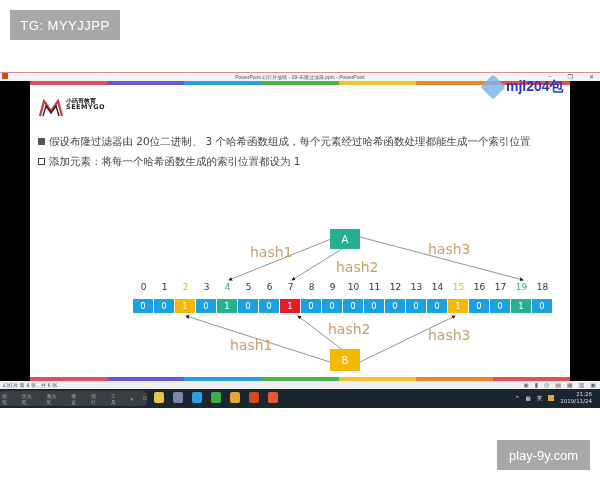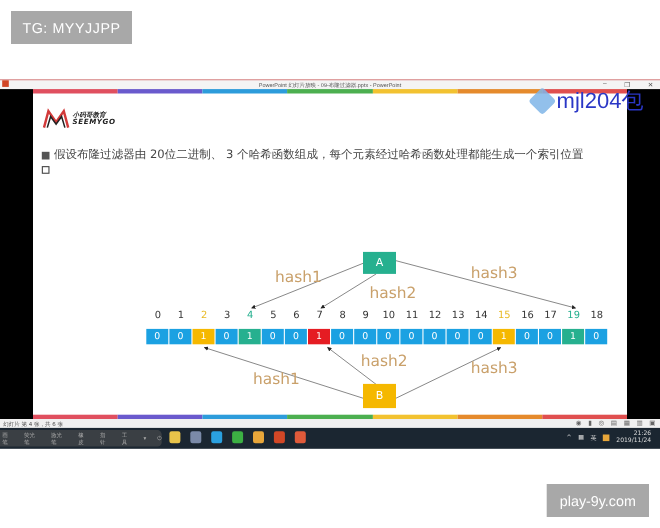--- a/index.html
+++ b/index.html
@@ -27,37 +27,37 @@
   .titlebar .title { position: absolute; left: 0; right: 0; top: 1px; text-align: center; }
   .titlebar .ctrls { position: absolute; right: 6px; top: 0; display: flex; gap: 16px; font-size: 6px; }
 
   .slide-area { position: absolute; left: 0; top: 9px; width: 600px; height: 300px; background: #000; }
   .slide { position: absolute; left: 30px; top: 0; width: 540px; height: 300px; background: #fff; overflow: hidden; }
   .topbar { position: absolute; left: 0; top: 0; width: 540px; height: 4px; display: flex; }
   .topbar div { flex: 1; }
   .bottombar { position: absolute; left: 0; bottom: 0; width: 540px; height: 4px; display: flex; }
   .bottombar div { flex: 1; }
 
-  .logo { position: absolute; left: 8px; top: 17px; display: flex; align-items: center; font-style: italic; }
+  .logo { position: absolute; left: 8px; top: 17px; display: flex; align-items: flex-start; }
   .logo-mark { width: 26px; height: 20px; position: relative; }
   .logo-text { margin-left: 2px; line-height: 1; }
   .logo-cn { font-size: 6px; color: #222; font-weight: bold; }
   .logo-en { font-size: 6.5px; color: #222; font-weight: bold; letter-spacing: 0.5px; }
 
   .slide-title { position: absolute; left: 88px; top: 16px; font-size: 20px; font-weight: bold; color: #333; }
 
   .bullets { position: absolute; left: 8px; top: 50px; font-size: 10.5px; color: #444; line-height: 20px; }
   .bullet-row { display: flex; align-items: center; }
   .sq { width: 7px; height: 7px; margin-right: 4px; display: inline-block; }
   .sq.filled { background: #555; }
   .sq.hollow { border: 1.3px solid #444; width: 5px; height: 5px; }
 
   .overlay-logo { position: absolute; left: 484px; top: 78px; display: flex; align-items: center; }
   .overlay-logo .play { width: 18px; height: 18px; background: #7fb5e8; border-radius: 3px; transform: rotate(45deg); position: relative; opacity: 0.85; }
-  .overlay-logo .txt { font-size: 20px; font-weight: normal; color: #2a37c6; margin-left: 4px; font-family: "Liberation Sans", sans-serif; }
+  .overlay-logo .txt { font-size: 14px; font-weight: bold; color: #2a37c6; margin-left: 4px; font-family: "Liberation Sans", sans-serif; }
 
   
   .diagram { position: absolute; left: 0; top: 0; width: 540px; height: 300px; }
   .idx-row { position: absolute; left: 103px; top: 201px; display: flex; }
   .idx { width: 21px; text-align: center; font-size: 9px; color: #333; }
   .cell-row { position: absolute; left: 103px; top: 218px; display: flex; }
   .cell { width: 20px; height: 14px; margin-right: 1px; color: #fff; font-size: 8.5px; display: flex; align-items: center; justify-content: center; }
 
   .node { position: absolute; width: 30px; height: 20px; color: #fff; font-size: 10px; display: flex; align-items: center; justify-content: center; }
   .hash-label { position: absolute; font-size: 14px; color: #c9a06a; }
@@ -117,20 +117,21 @@
       </div>
 
 
       <div class="bullets">
         <div class="bullet-row">
           <span class="sq filled"></span>
           <span>假设布隆过滤器由 20位二进制、 3 个哈希函数组成，每个元素经过哈希函数处理都能生成一个索引位置</span>
         </div>
         <div class="bullet-row">
           <span class="sq hollow"></span>
+          <span>添加元素：将每一个哈希函数生成的索引位置都设为 1</span>
         </div>
       </div>
 
       <div class="diagram">
         <svg width="540" height="300" style="position:absolute;left:0;top:0">
           <defs>
             <marker id="ah" markerWidth="5" markerHeight="5" refX="4" refY="2.5" orient="auto">
               <path d="M0,0 L5,2.5 L0,5 z" fill="#222"></path>
             </marker>
           </defs>

